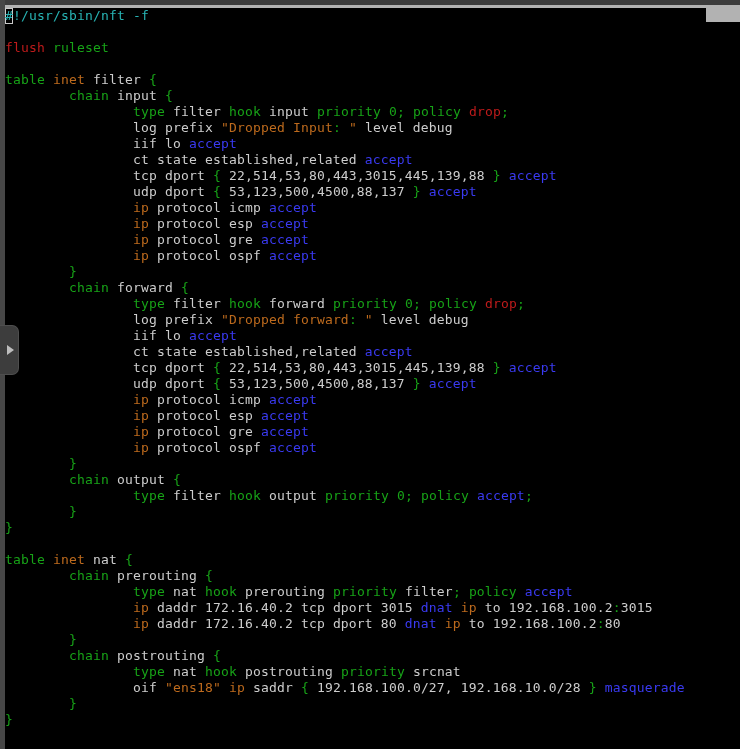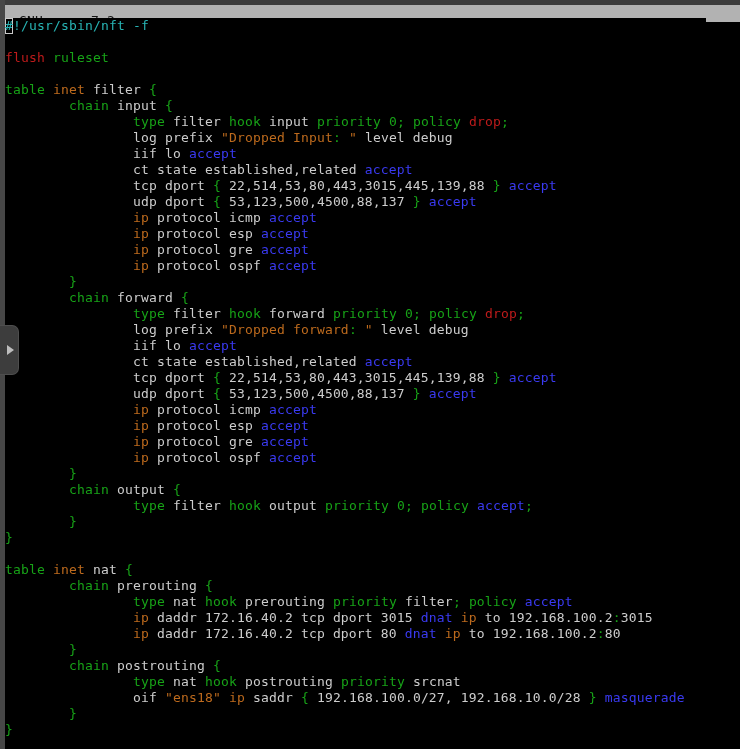--- a/index.html
+++ b/index.html
@@ -10,21 +10,21 @@
   .frame-left { position:absolute; left:0; top:0; width:5px; height:749px; background:#474747; }
 
   .titlebar {
     position:absolute; left:5px; top:5px; width:735px; height:17px;
     background:#b2b2b2; color:#141414;
     display:flex; justify-content:space-between; align-items:center;
     line-height:17px; padding:14px 2px 0 14px;
   }
 
   .editor {
-    position:absolute; left:5px; top:18px; width:701px; height:727px;
+    position:absolute; left:5px; top:8px; width:701px; height:727px;
     background:#000; white-space:pre; cursor:text;
   }
   .line { height:16px; line-height:16px; white-space:pre; }
   .cursor-cell {
     box-shadow: inset 0 0 0 1px #c9c9c9;
     display:inline-block; height:16px;
   }
 
   .reveal-handle {
     position:absolute; left:0; top:325px; width:19px; height:50px;

